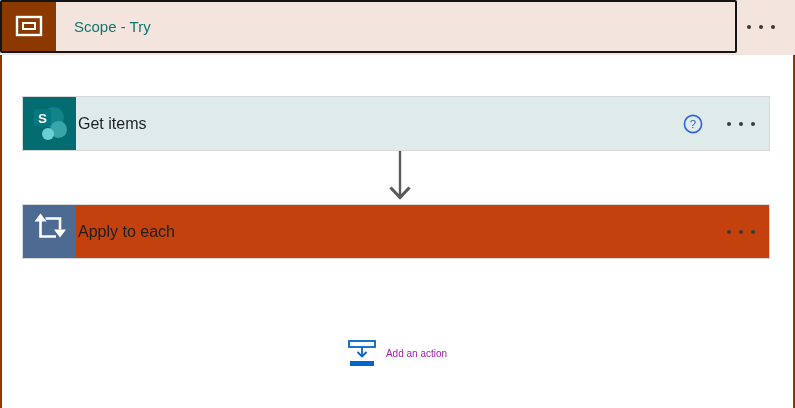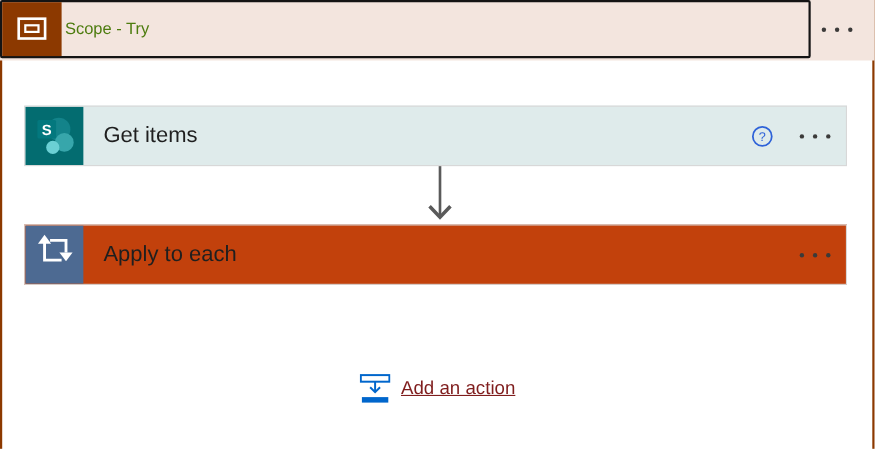--- a/index.html
+++ b/index.html
@@ -18,47 +18,47 @@
   .title-box{
     position:absolute;left:0;top:0;width:733px;height:49px;
     border:2px solid #141414;border-radius:2px;background:#F3E5DE;
     display:flex;align-items:stretch;z-index:3;cursor:pointer;
   }
   .scope-icon-sq{
     flex:0 0 54px;width:54px;background:#8C3900;
     display:flex;align-items:center;justify-content:center;
   }
   .title-label{
-    display:flex;align-items:center;padding-left:3px;
-    font-size:15px;color:#4d7c0f;
+    display:flex;align-items:center;padding-left:18px;
+    font-size:15px;color:#0f766e;
   }
   .header-menu{
     position:absolute;top:15px;right:8px;width:52px;height:24px;
     display:flex;align-items:center;justify-content:center;gap:8px;
     z-index:3;cursor:pointer;
   }
   .dot{width:4px;height:4px;border-radius:50%;background:#3B3A39;}
   .card{
     position:absolute;left:22px;width:748px;height:55px;
     border:1px solid #D8D8D8;box-sizing:border-box;
     display:flex;align-items:center;cursor:pointer;z-index:2;
   }
   .card-get{top:96px;background:#DFEBEB;}
   .card-apply{top:204px;background:#c2410c;}
   .conn-icon{flex:0 0 53px;width:53px;height:53px;display:block;}
-  .card-title{padding-left:18px;font-size:20px;color:#1F1F1F;flex:1;}
+  .card-title{padding-left:2px;font-size:16px;color:#1F1F1F;flex:1;}
   .help-btn{margin-right:24px;display:flex;align-items:center;cursor:pointer;}
   .card-dots{display:flex;gap:8px;margin-right:14px;padding:6px 0;cursor:pointer;}
   .arrow-wrap{position:absolute;left:384px;top:149px;z-index:1;}
   .add-action{
     position:absolute;left:0;top:338px;width:100%;height:30px;
     display:flex;align-items:center;justify-content:center;gap:10px;
     cursor:pointer;z-index:2;
   }
-  .add-label{color:#7f1d1d;font-size:17px;text-decoration:underline;}
+  .add-label{color:#a21caf;font-size:10px;}
 </style>
 </head>
 <body>
 
 <div class="scope">
 
   <div class="edge edge-left"></div>
   <div class="edge edge-right"></div>
 
   <div class="header-strip"></div>

